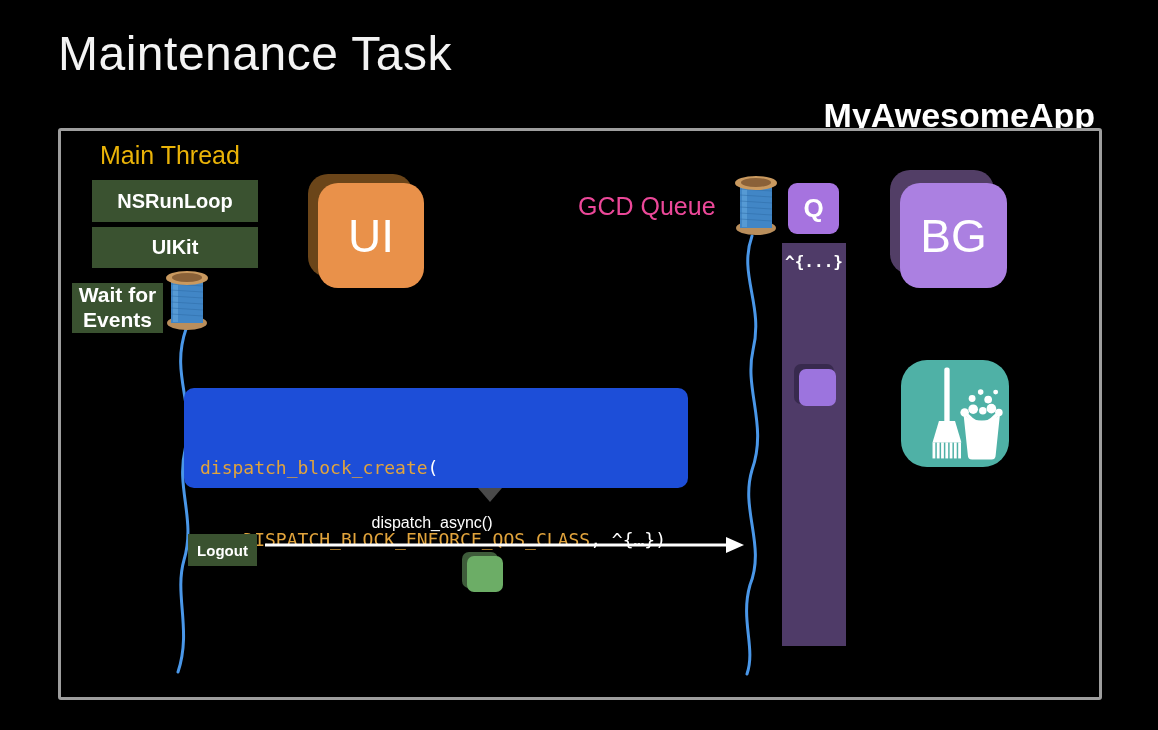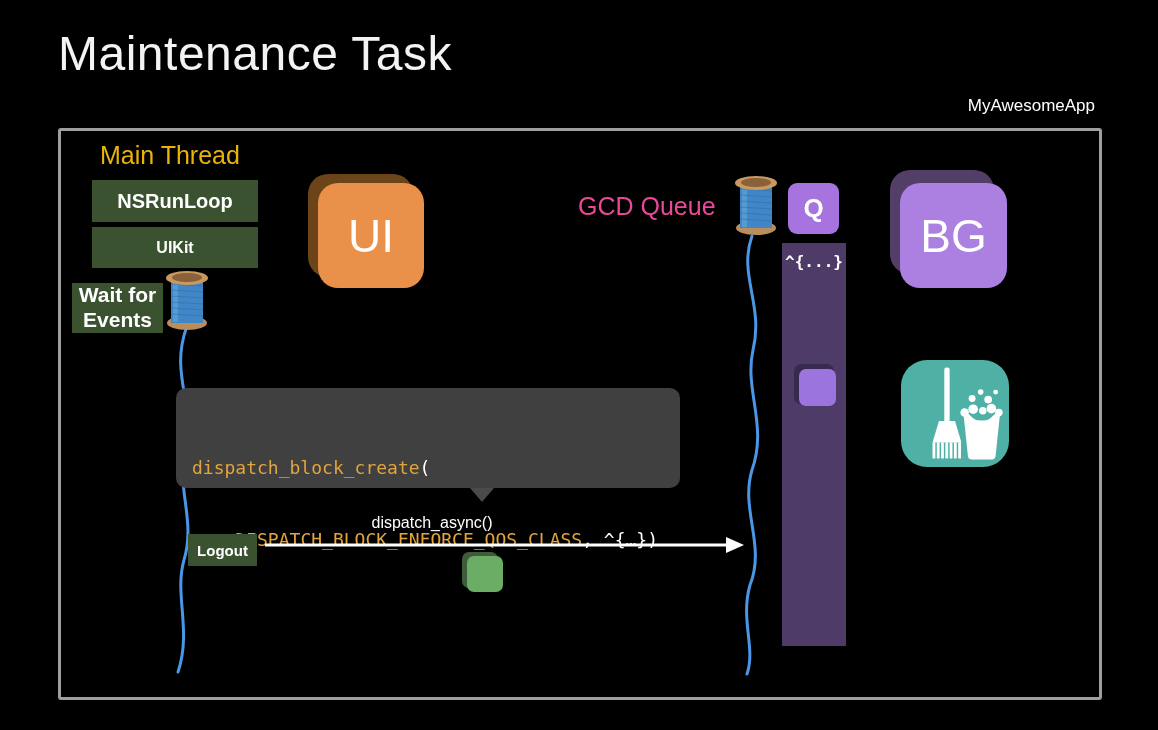--- a/index.html
+++ b/index.html
@@ -7,37 +7,37 @@
     width:1158px;height:730px;position:relative;overflow:hidden;
     font-family:"Liberation Sans", sans-serif;color:#fff;
   }
   .abs{position:absolute;}
 
   .slide-title{
     left:58px;top:26px;font-size:48px;font-weight:300;color:#f3f3f3;
     letter-spacing:0.5px;
   }
   .app-name{
-    top:96px;right:63px;font-size:17px;font-weight:400;color:#fff;
+    top:96px;right:63px;font-size:34px;font-weight:700;color:#fff;
   }
   .frame{
     left:58px;top:128px;width:1038px;height:566px;
     border:3px solid #9e9e9e;border-radius:3px;background:#000;
   }
 
   .blue-heading{font-size:25px;color:#eab308;font-weight:400;}
   .mt-heading{left:100px;top:141px;}
   .gcd-heading{left:578px;top:192px;color:#ec4899;}
 
   .green-box{
     background:#3a5230;color:#fff;font-weight:700;text-align:center;
     display:flex;align-items:center;justify-content:center;
   }
   .box-nsrunloop{left:92px;top:180px;width:166px;height:42px;font-size:20px;}
-  .box-uikit{left:92px;top:227px;width:166px;height:41px;font-size:16px;}
+  .box-uikit{left:92px;top:227px;width:166px;height:41px;font-size:20px;}
   .box-wait{left:72px;top:283px;width:91px;height:50px;font-size:21px;line-height:1.18;}
   .box-logout{left:188px;top:534px;width:69px;height:32px;font-size:15px;}
 
   .app-icon{width:116px;height:114px;}
   .app-icon .back,.app-icon .front{
     position:absolute;border-radius:20px;
   }
   .ui-icon{left:308px;top:174px;}
   .ui-icon .back{left:0;top:0;width:105px;height:103px;background:#6b4519;}
   .ui-icon .front{left:10px;top:9px;width:106px;height:105px;background:#e9914a;}
@@ -60,21 +60,21 @@
   .queue-token{
     width:100%;text-align:center;padding-top:9px;
     font-family:"DejaVu Sans Mono", monospace;font-weight:700;font-size:16px;color:#fff;
   }
   .queue-item-back{left:794px;top:364px;width:40px;height:40px;background:#382a4e;border-radius:7px;}
   .queue-item-front{left:799px;top:369px;width:37px;height:37px;background:#9c74de;border-radius:7px;}
 
   .clean-icon{left:901px;top:360px;width:108px;height:107px;background:#4fb1a6;border-radius:26px;}
 
   .tooltip{
-    left:176px;top:388px;width:504px;height:100px;background:#404040;border-radius:10px;
+    left:184px;top:388px;width:504px;height:100px;background:#1d4ed8;border-radius:10px;
     padding:20px 0 0 16px;box-sizing:border-box;
     font-family:"DejaVu Sans Mono", monospace;font-size:18px;line-height:24px;
     white-space:pre;
   }
   .tooltip::after{
     content:"";position:absolute;left:294px;top:100%;
     border:12px solid transparent;border-top:14px solid #4a4a4a;border-bottom:0;
   }
   .kw{color:#e2a43c;}
   .wh{color:#ffffff;}

